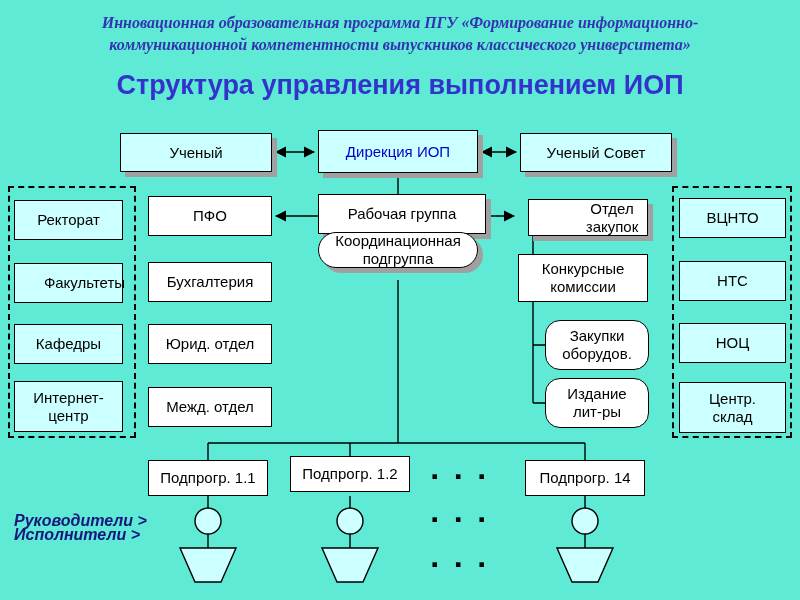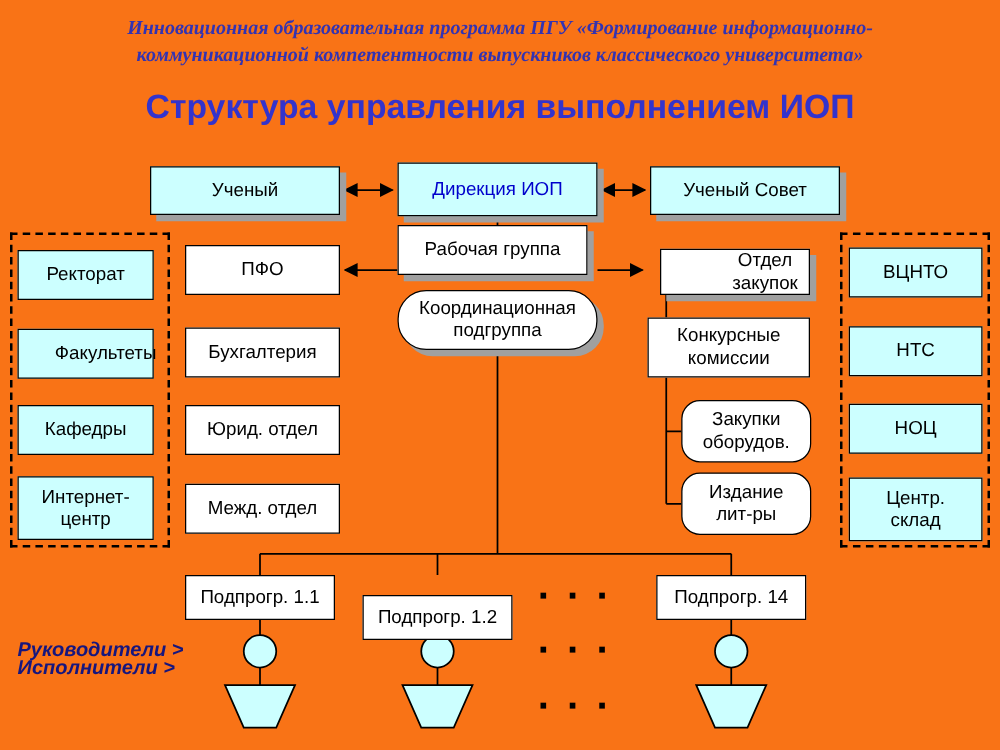--- a/index.html
+++ b/index.html
@@ -1,18 +1,18 @@
 <!DOCTYPE html>
 <html><head>
 <meta charset="utf-8">
 <style>
   html,body { margin:0; padding:0; background:#ffffff; }
   .stage {
     position:relative; width:800px; height:600px;
-    background:#f97316; overflow:hidden;
+    background:#5eead4; overflow:hidden;
     font-family:"Liberation Sans", sans-serif;
   }
   .subtitle {
     position:absolute; top:12px; left:70px; width:660px;
     text-align:center; font-family:"Liberation Serif", serif;
     font-weight:bold; font-style:italic; font-size:16px;
     line-height:1.4; color:#3333B2;
   }
   .title {
     position:absolute; top:70px; left:0; width:800px;
@@ -102,41 +102,41 @@
   <div class="box cyan" style="left:14px; top:263px; width:109px; height:40px;padding-left:32px;">Факультеты</div>
   <div class="box cyan" style="left:14px; top:324px; width:109px; height:40px;">Кафедры</div>
   <div class="box cyan" style="left:14px; top:381px; width:109px; height:51px;">Интернет-
 центр</div>
 
   <div class="box" style="left:148px; top:196px; width:124px; height:40px;">ПФО</div>
   <div class="box" style="left:148px; top:262px; width:124px; height:40px;">Бухгалтерия</div>
   <div class="box" style="left:148px; top:324px; width:124px; height:40px;">Юрид. отдел</div>
   <div class="box" style="left:148px; top:387px; width:124px; height:40px;">Межд. отдел</div>
 
-  <div class="box shadow" style="left:318px; top:180px; width:152px; height:40px;">Рабочая группа</div>
-  <div class="box shadow" style="left:318px; top:232px; width:160px; height:48px;border-radius:23px;">Координационная
+  <div class="box shadow" style="left:318px; top:194px; width:168px; height:40px;">Рабочая группа</div>
+  <div class="box shadow" style="left:318px; top:232px; width:160px; height:36px;border-radius:23px;">Координационная
 подгруппа</div>
 
   <div class="box shadow" style="left:528px; top:199px; width:120px; height:37px;padding-left:48px;">Отдел закупок</div>
   <div class="box" style="left:518px; top:254px; width:130px; height:48px;">Конкурсные
 комиссии</div>
   <div class="box rounded" style="left:545px; top:320px; width:104px; height:50px;">Закупки
 оборудов.</div>
   <div class="box rounded" style="left:545px; top:378px; width:104px; height:50px;">Издание
 лит-ры</div>
 
   <div class="group-frame" style="left:672px; top:186px; width:120px; height:252px;"></div>
   <div class="box cyan" style="left:679px; top:198px; width:107px; height:40px;">ВЦНТО</div>
   <div class="box cyan" style="left:679px; top:261px; width:107px; height:40px;">НТС</div>
   <div class="box cyan" style="left:679px; top:323px; width:107px; height:40px;">НОЦ</div>
   <div class="box cyan" style="left:679px; top:382px; width:107px; height:51px;">Центр.
 склад</div>
 
   <div class="box" style="left:148px; top:460px; width:120px; height:36px;">Подпрогр. 1.1</div>
-  <div class="box" style="left:290px; top:476px; width:120px; height:36px;">Подпрогр. 1.2</div>
+  <div class="box" style="left:290px; top:456px; width:120px; height:36px;">Подпрогр. 1.2</div>
   <div class="box" style="left:525px; top:460px; width:120px; height:36px;">Подпрогр. 14</div>
 
   <div class="dots" style="left:428px; top:458px;">· · ·</div>
   <div class="dots" style="left:428px; top:501px;">· · ·</div>
   <div class="dots" style="left:428px; top:546px;">· · ·</div>
 
   <div class="legend" style="left:14px; top:512px;">Руководители &gt;</div>
   <div class="legend" style="left:14px; top:526px;">Исполнители &gt;</div>
 
 </div>

